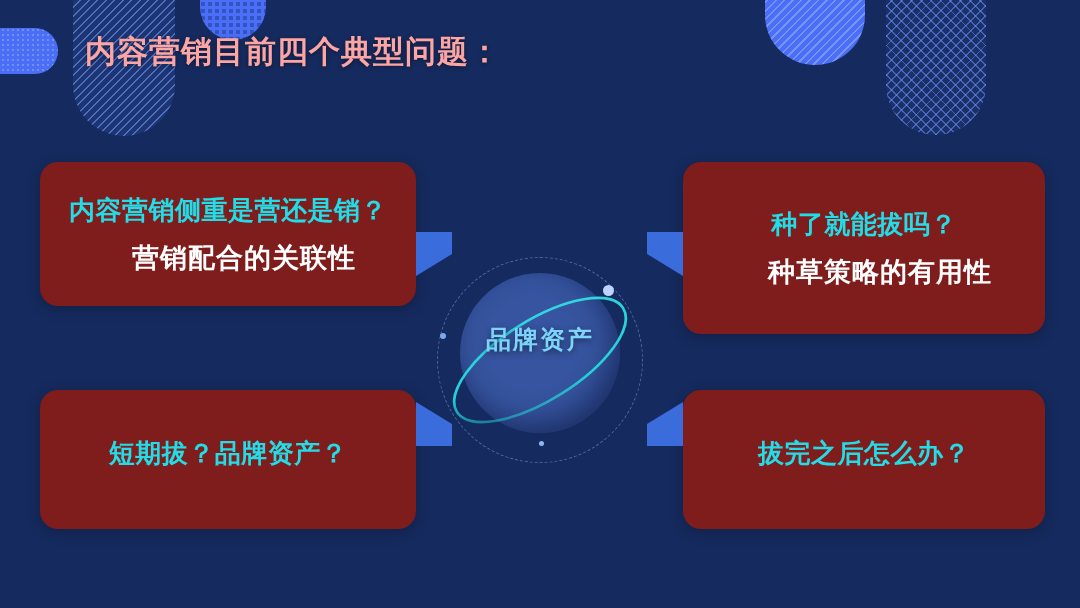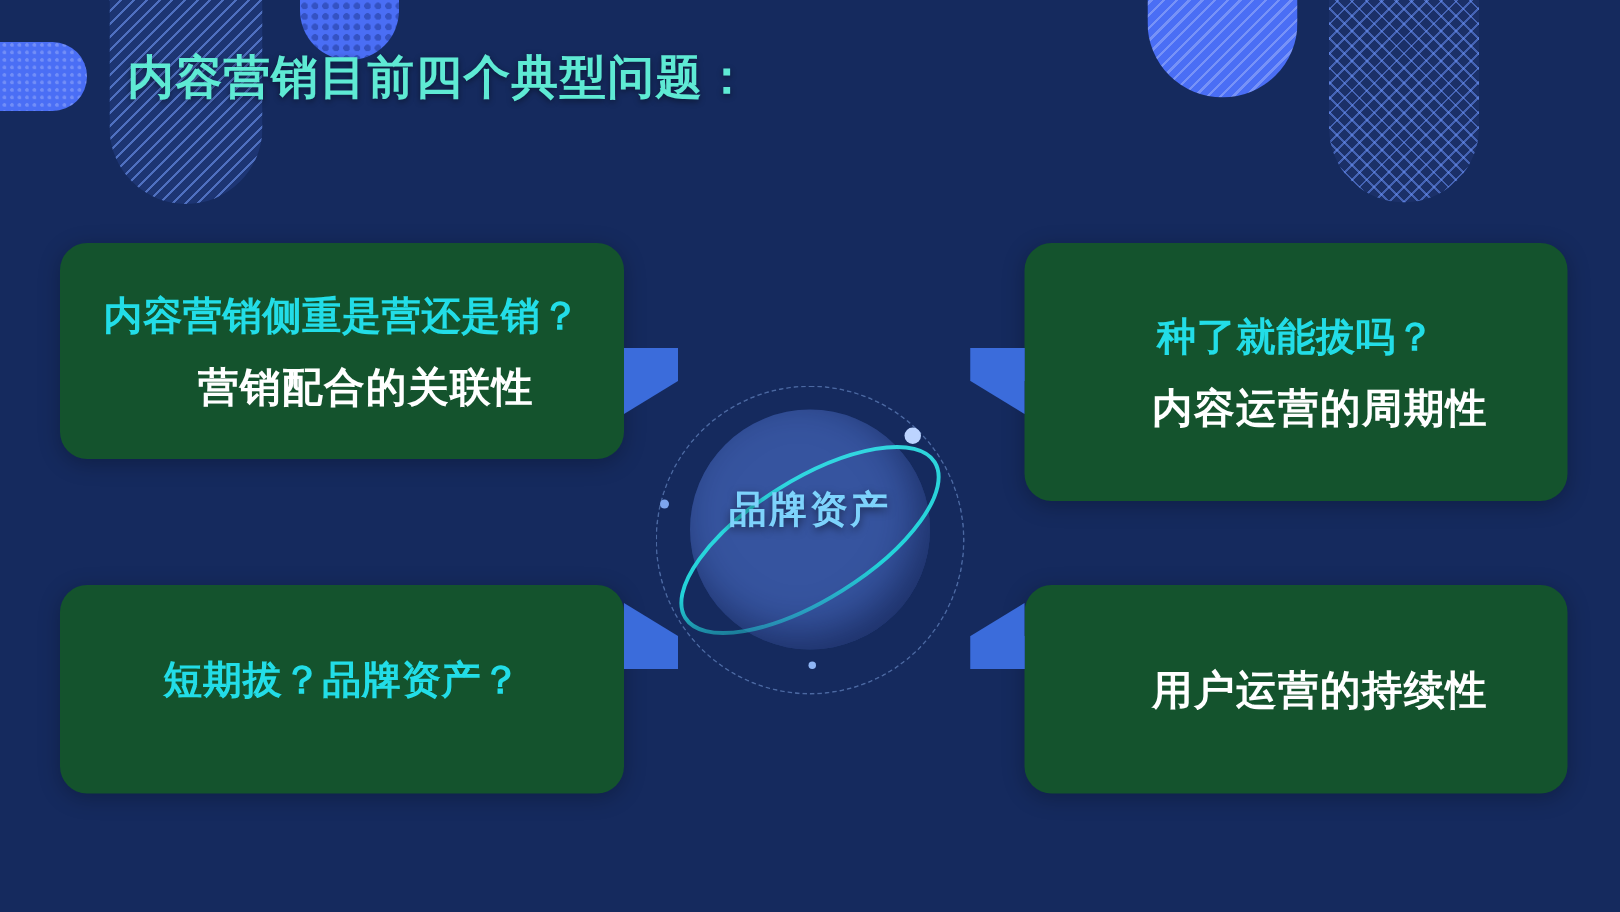--- a/index.html
+++ b/index.html
@@ -65,29 +65,29 @@
     background-color:#1b3068;
     background-image:
       repeating-linear-gradient(45deg, rgba(110,150,255,0.5) 0 1.3px, transparent 1.3px 7px),
       repeating-linear-gradient(-45deg, rgba(110,150,255,0.5) 0 1.3px, transparent 1.3px 7px);
     border-radius:0 0 50px 50px;
   }
 
   
   #slide-title {
     position:absolute; left:85px; top:31px;
-    font-size:31px; font-weight:bold; color:#5eead4;
+    font-size:31px; font-weight:bold; color:#fca5a5;
     letter-spacing:1px; white-space:nowrap;
     text-shadow:0 1px 4px rgba(0,0,0,0.45);
   }
 
   
   .card {
     position:absolute;
-    background:#14532d;
+    background:#7f1d1d;
     border-radius:18px;
     display:flex; flex-direction:column;
     align-items:center; justify-content:center;
     box-shadow:0 3px 14px rgba(0,0,0,0.25);
   }
   .card .q {
     color:#22dde7; font-size:26px; font-weight:bold;
     letter-spacing:0.5px; white-space:nowrap;
     margin-bottom:12px;
   }
@@ -178,31 +178,31 @@
 <div id="slide-title">内容营销目前四个典型问题：</div>
 
 <div class="card" id="card-tl">
   <div class="q">内容营销侧重是营还是销？</div>
   <div class="a">营销配合的关联性</div>
   <span class="tail" id="tail-tl"></span>
 </div>
 
 <div class="card" id="card-tr">
   <div class="q">种了就能拔吗？</div>
-  <div class="a">内容运营的周期性</div>
+  <div class="a">种草策略的有用性</div>
   <span class="tail" id="tail-tr"></span>
 </div>
 
 <div class="card" id="card-bl">
   <div class="q">短期拔？品牌资产？</div>
   <span class="tail" id="tail-bl"></span>
 </div>
 
 <div class="card" id="card-br">
-  <div class="a">用户运营的持续性</div>
+  <div class="q">拔完之后怎么办？</div>
   <span class="tail" id="tail-br"></span>
 </div>
 
 <div id="globe-wrap">
   <div id="globe-ring"></div>
   <div id="globe-ball"></div>
   <svg id="globe-orbit" width="222" height="222" viewBox="0 0 222 222">
     <defs>
       <linearGradient id="orbGrad" x1="0" y1="1" x2="1" y2="0">
         <stop offset="0%" stop-color="#22d3d9" stop-opacity="0.15"></stop>

